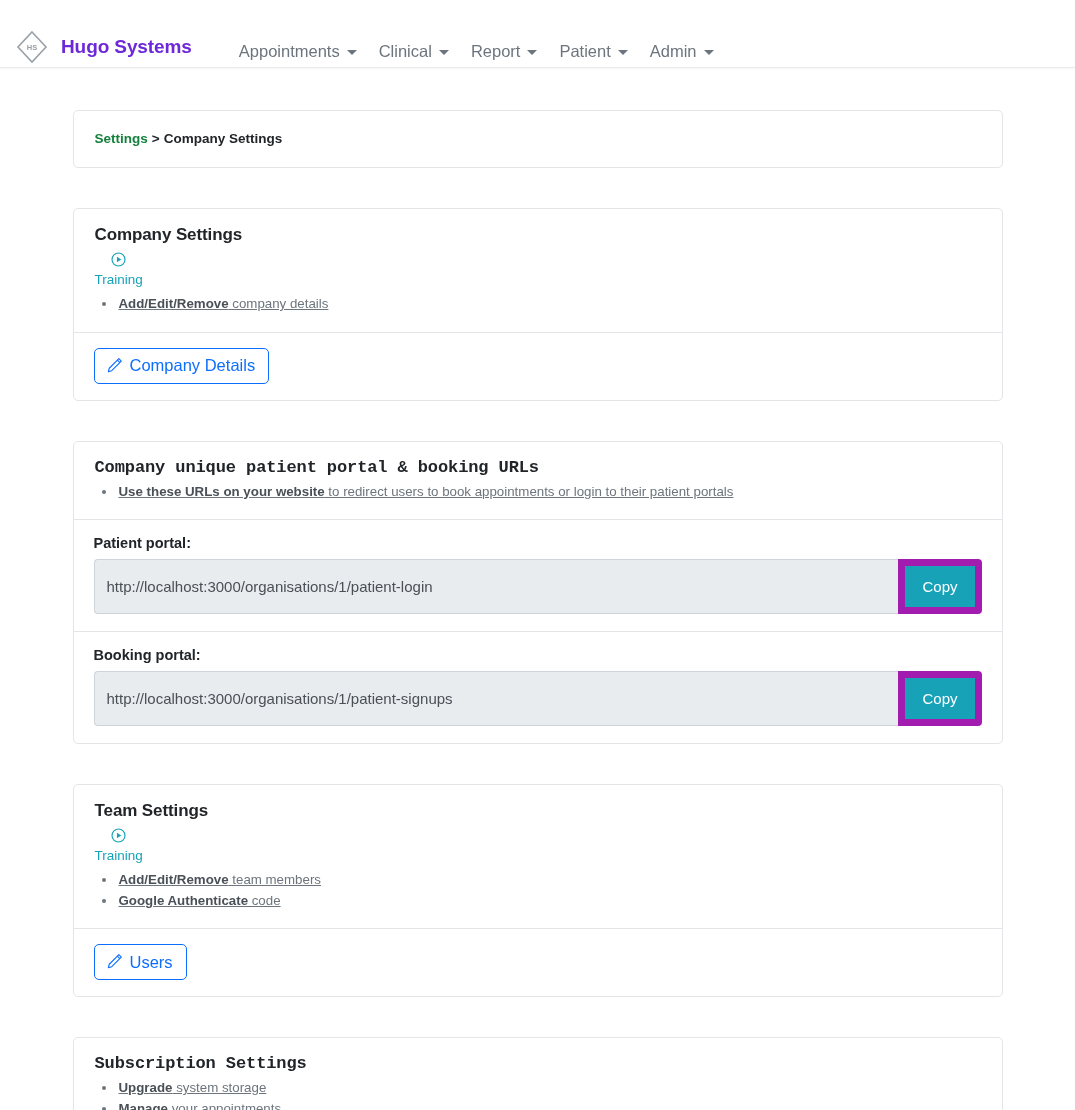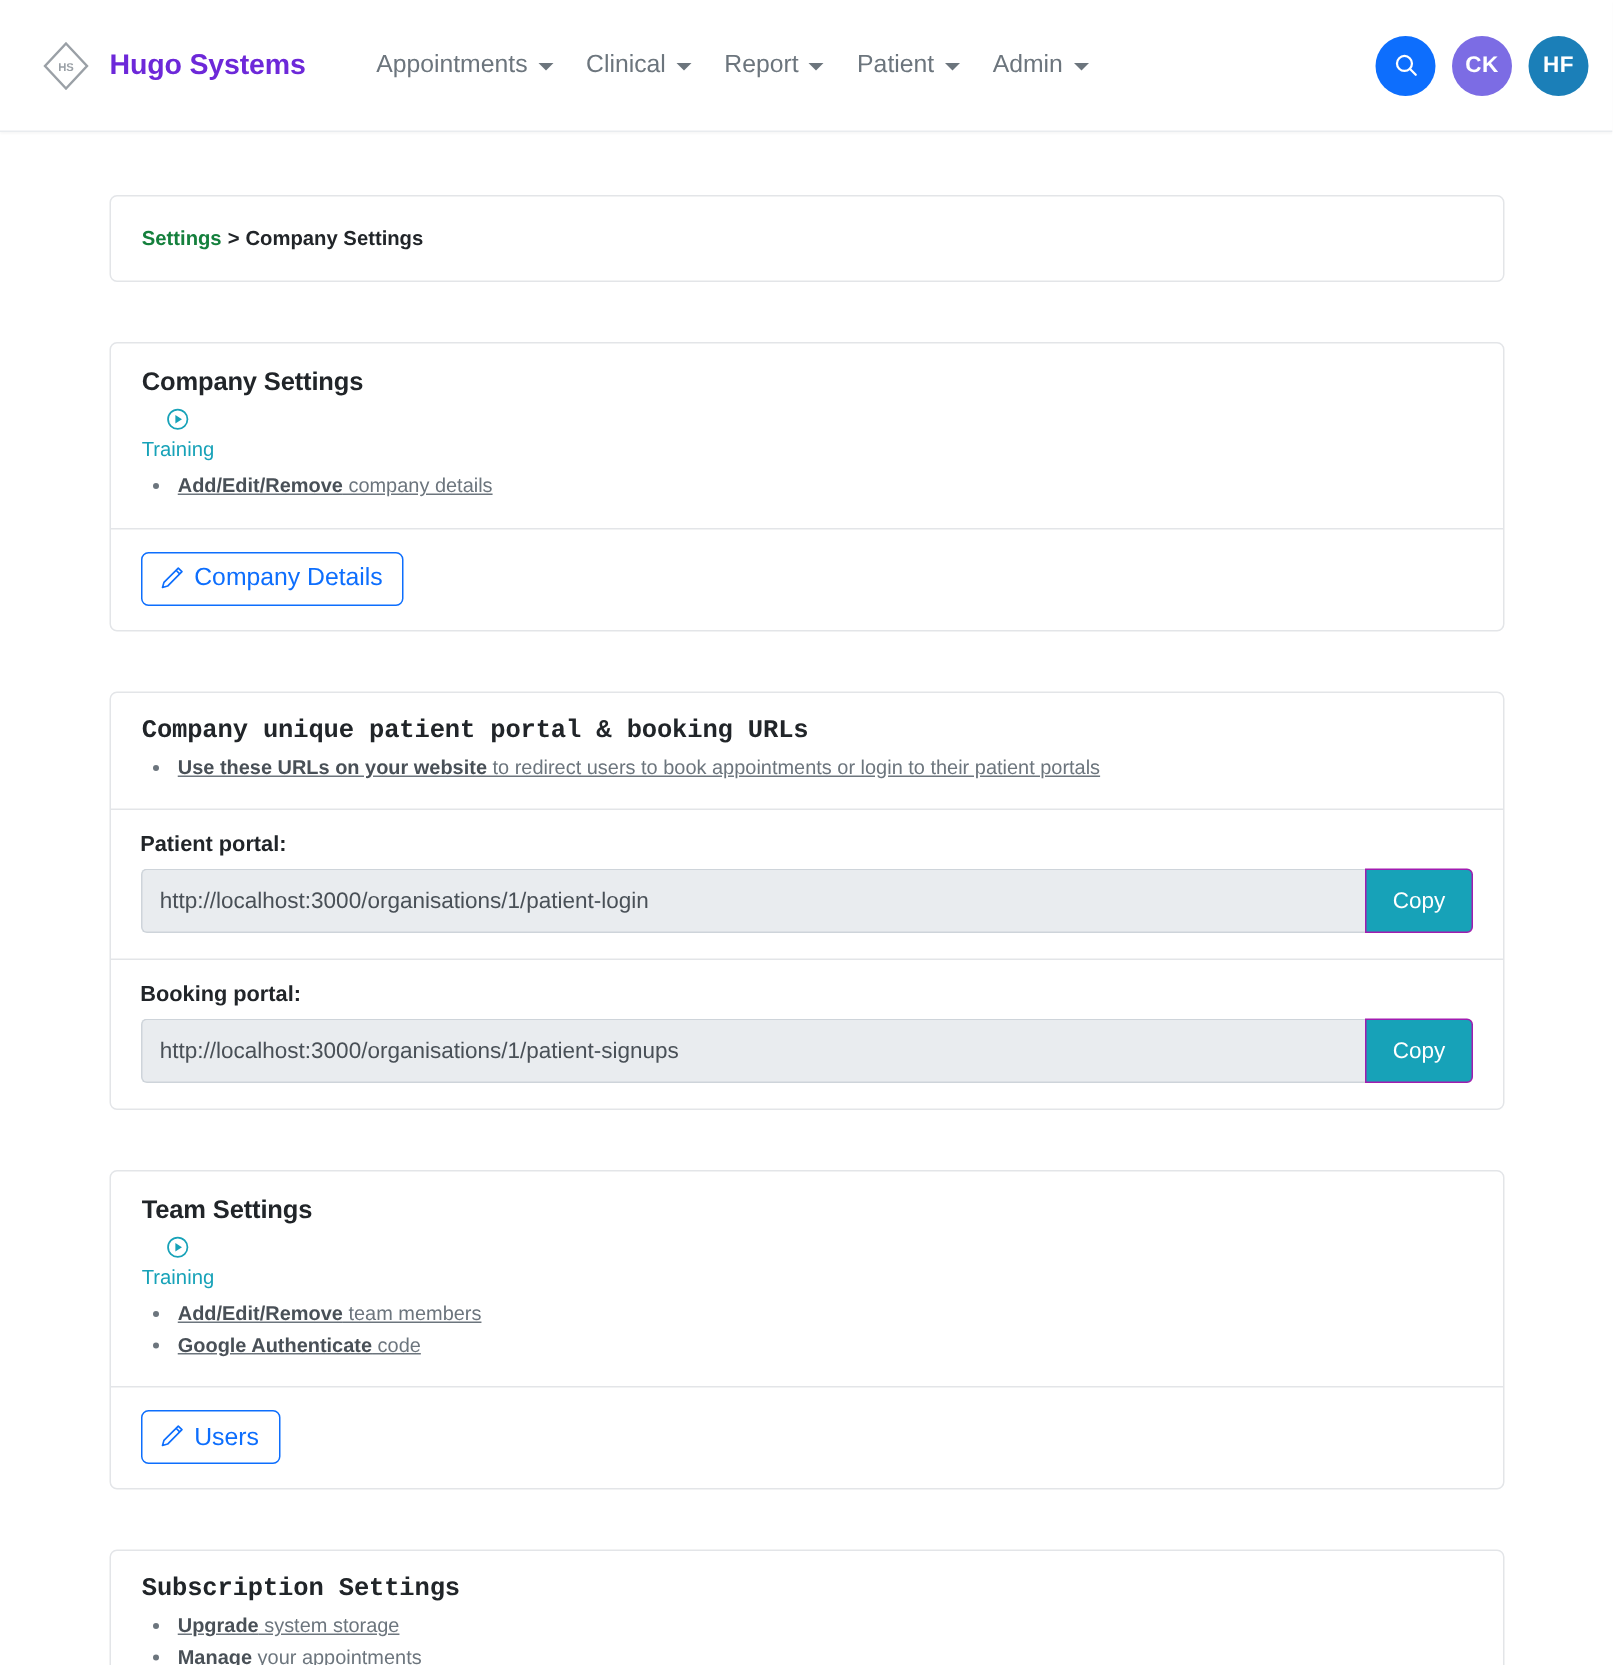--- a/index.html
+++ b/index.html
@@ -7,25 +7,25 @@
     margin: 0; padding: 0;
     width: 1075px; height: 1110px;
     background: #ffffff;
     font-family: "Liberation Sans", sans-serif;
     -webkit-font-smoothing: antialiased;
   }
 
   
   .navbar {
     position: relative;
-    height: 88px;
+    height: 68px;
     background: #ffffff;
     display: flex;
-    align-items: center;
-    padding: 0 16px 0 24px;
+    align-items: flex-end;
+    padding: 0 16px 0 12px;
     border-bottom: 1px solid #e9ecef;
     box-shadow: 0 1px 2px rgba(0,0,0,0.04);
   }
   .brand {
     display: flex;
     align-items: center;
     gap: 9px;
     margin-right: 36px;
     text-decoration: none;
     white-space: nowrap;
@@ -179,21 +179,21 @@
     padding: 9px 12px;
     font-size: 15px;
     color: #495057;
     font-family: "Liberation Sans", sans-serif;
     min-width: 0;
     outline: none;
   }
   .btn-copy {
     flex: 0 0 auto;
     background: #17a2b8;
-    border: 1px solid #a21caf;
+    border: 7px solid #a21caf;
     border-radius: 0 4px 4px 0;
     color: #ffffff;
     font-size: 15px;
     padding: 12px 17px;
     cursor: pointer;
     font-family: "Liberation Sans", sans-serif;
   }
 </style>
 </head>
 <body>
@@ -224,34 +224,20 @@
     <li class="nav-item">
       <span>Patient</span>
       <i class="caret"></i>
     </li>
     <li class="nav-item">
       <span>Admin</span>
       <i class="caret"></i>
     </li>
   </ul>
 
-  <div class="nav-right">
-    <button class="circle-btn" style="background:#0d6efd;">
-      <svg width="19" height="19" viewBox="0 0 24 24">
-        <circle cx="10.5" cy="10.5" r="6.3" fill="none" stroke="#ffffff" stroke-width="1.9"></circle>
-        <line x1="15.2" y1="15.2" x2="20" y2="20" stroke="#ffffff" stroke-width="1.9" stroke-linecap="round"></line>
-      </svg>
-    </button>
-    <div class="circle-btn" style="background:#7c6ce4;">
-      <span>CK</span>
-    </div>
-    <div class="circle-btn" style="background:#1b7fb8;">
-      <span>HF</span>
-    </div>
-  </div>
 </div>
 
 <div class="page">
 
   <div class="card card-gap-bc">
     <div class="breadcrumb-row">
       <span class="bc-link">Settings</span>
       <span class="bc-sep">&gt;</span>
       <span class="bc-current">Company Settings</span>
     </div>

